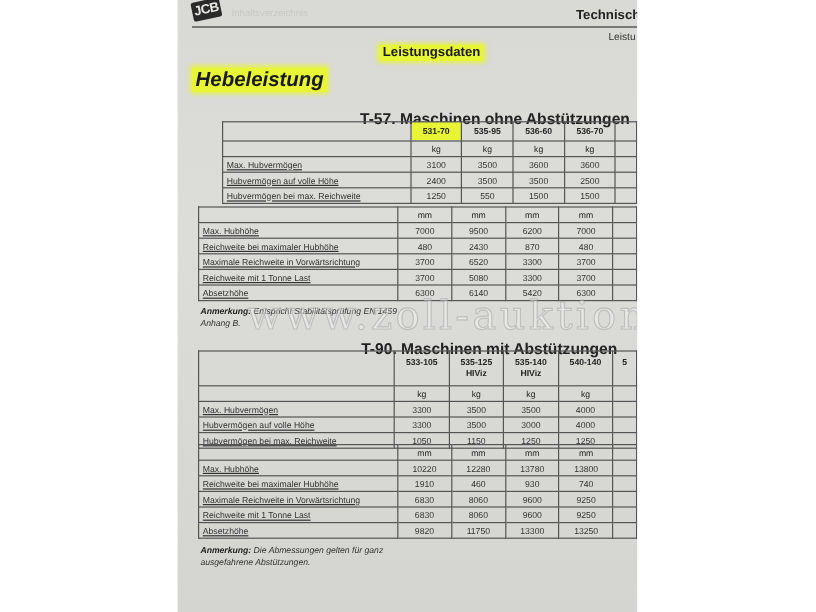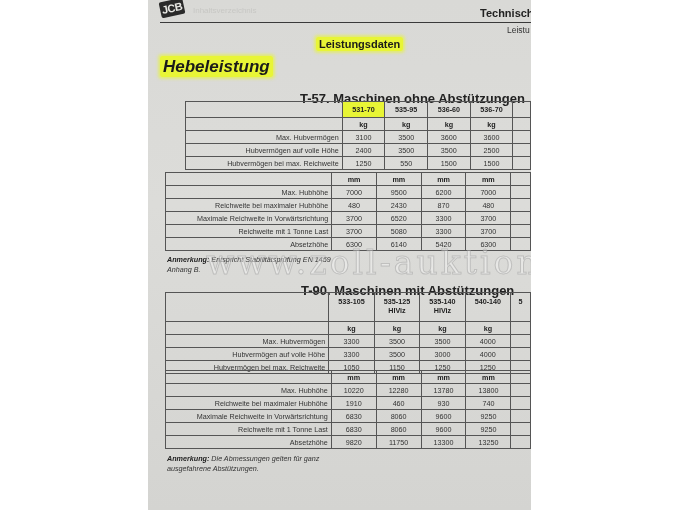--- a/index.html
+++ b/index.html
@@ -38,27 +38,27 @@
   }
   .caption {
     position:absolute; font-size:13px; font-weight:bold; color:#222; white-space:nowrap;
   }
   table.spec {
     position:absolute; left:17px; border-collapse:collapse; font-size:7.2px; color:#333; table-layout:fixed;
   }
   table.spec td {
     border:1px solid #555; height:12px; padding:0 3px; white-space:nowrap; overflow:hidden;
   }
-  table.spec td.lbl { width:162px; text-align:right; }
+  table.spec td.lbl { width:162px; text-align:left;text-decoration:underline; }
   table.spec td.v { width:40px; text-align:center; }
   table.spec td.v.partial { width:14px; }
   table.spec tr.head td.v { font-weight:bold; color:#222; }
   table.spec tr.head td { height:15px; }
   table.spec tr.head.tall td { height:24px; vertical-align:top; padding-top:4px; }
-  table.spec tr.unit td.v { font-weight:bold; color:#222; }
+  table.spec tr.unit td.v { font-weight:normal; color:#222; }
   .note {
     position:absolute; left:19px; font-size:7.2px; color:#333; font-style:italic; line-height:10px;
     white-space:nowrap;
   }
   .note b { font-style:italic; color:#222; }
   .watermark {
     position:absolute; left:58px; top:243px; font-size:33px; color:rgba(255,255,255,0.35);
     font-family:"DejaVu Serif", serif; letter-spacing:3px; white-space:nowrap;
     -webkit-text-stroke:1px rgba(150,150,150,0.45);
   }

